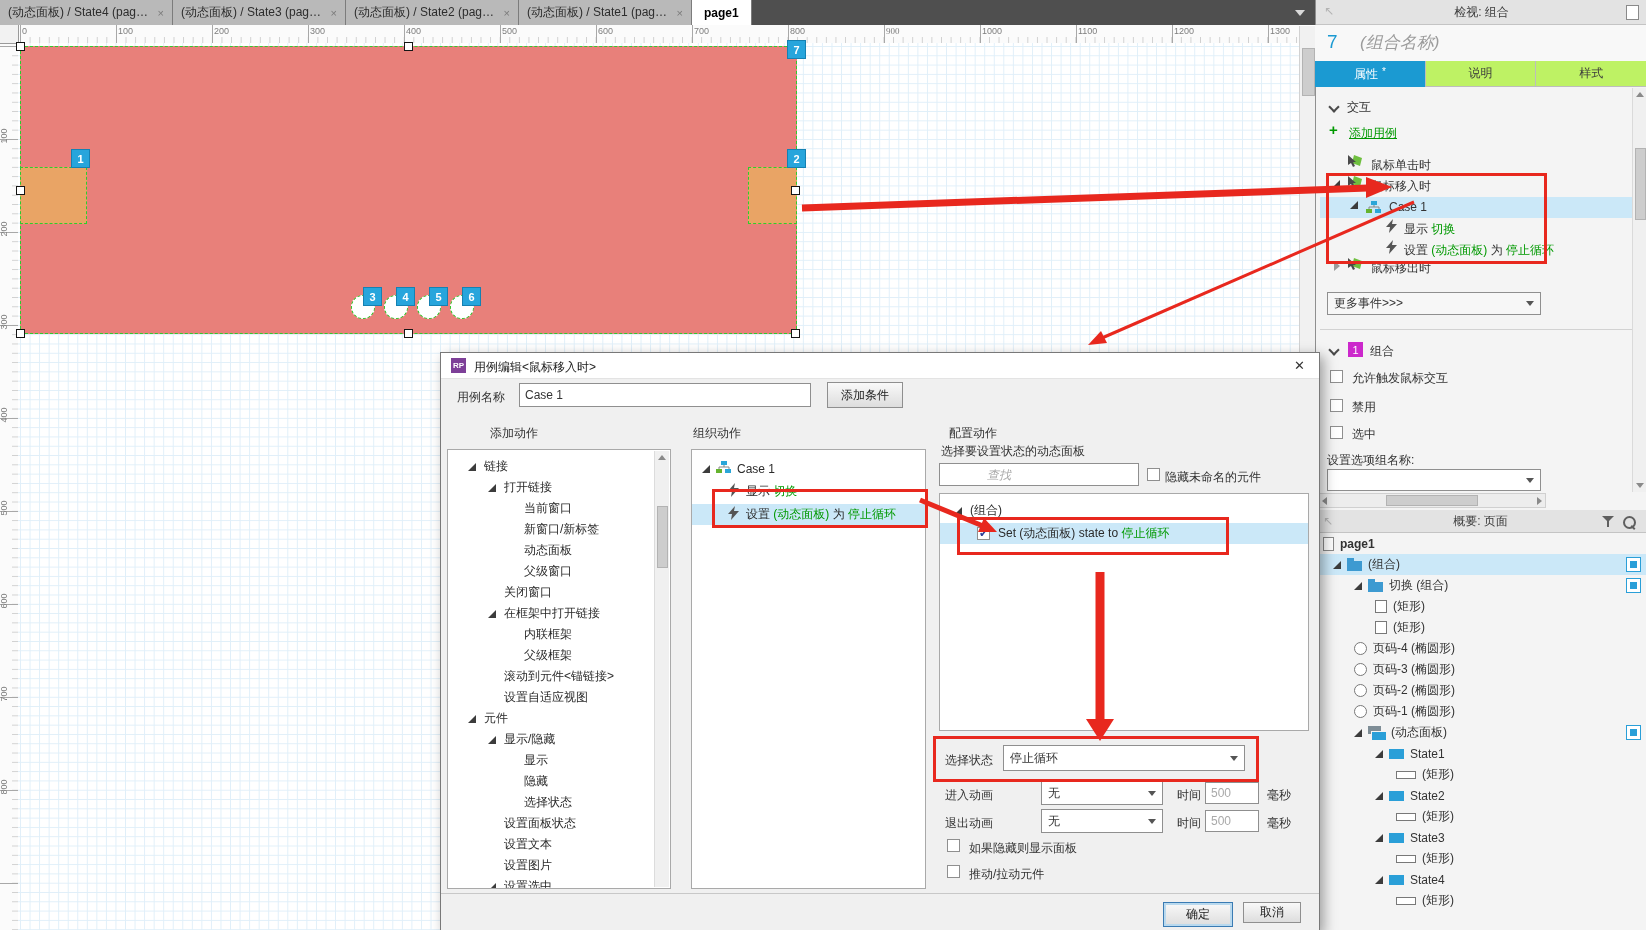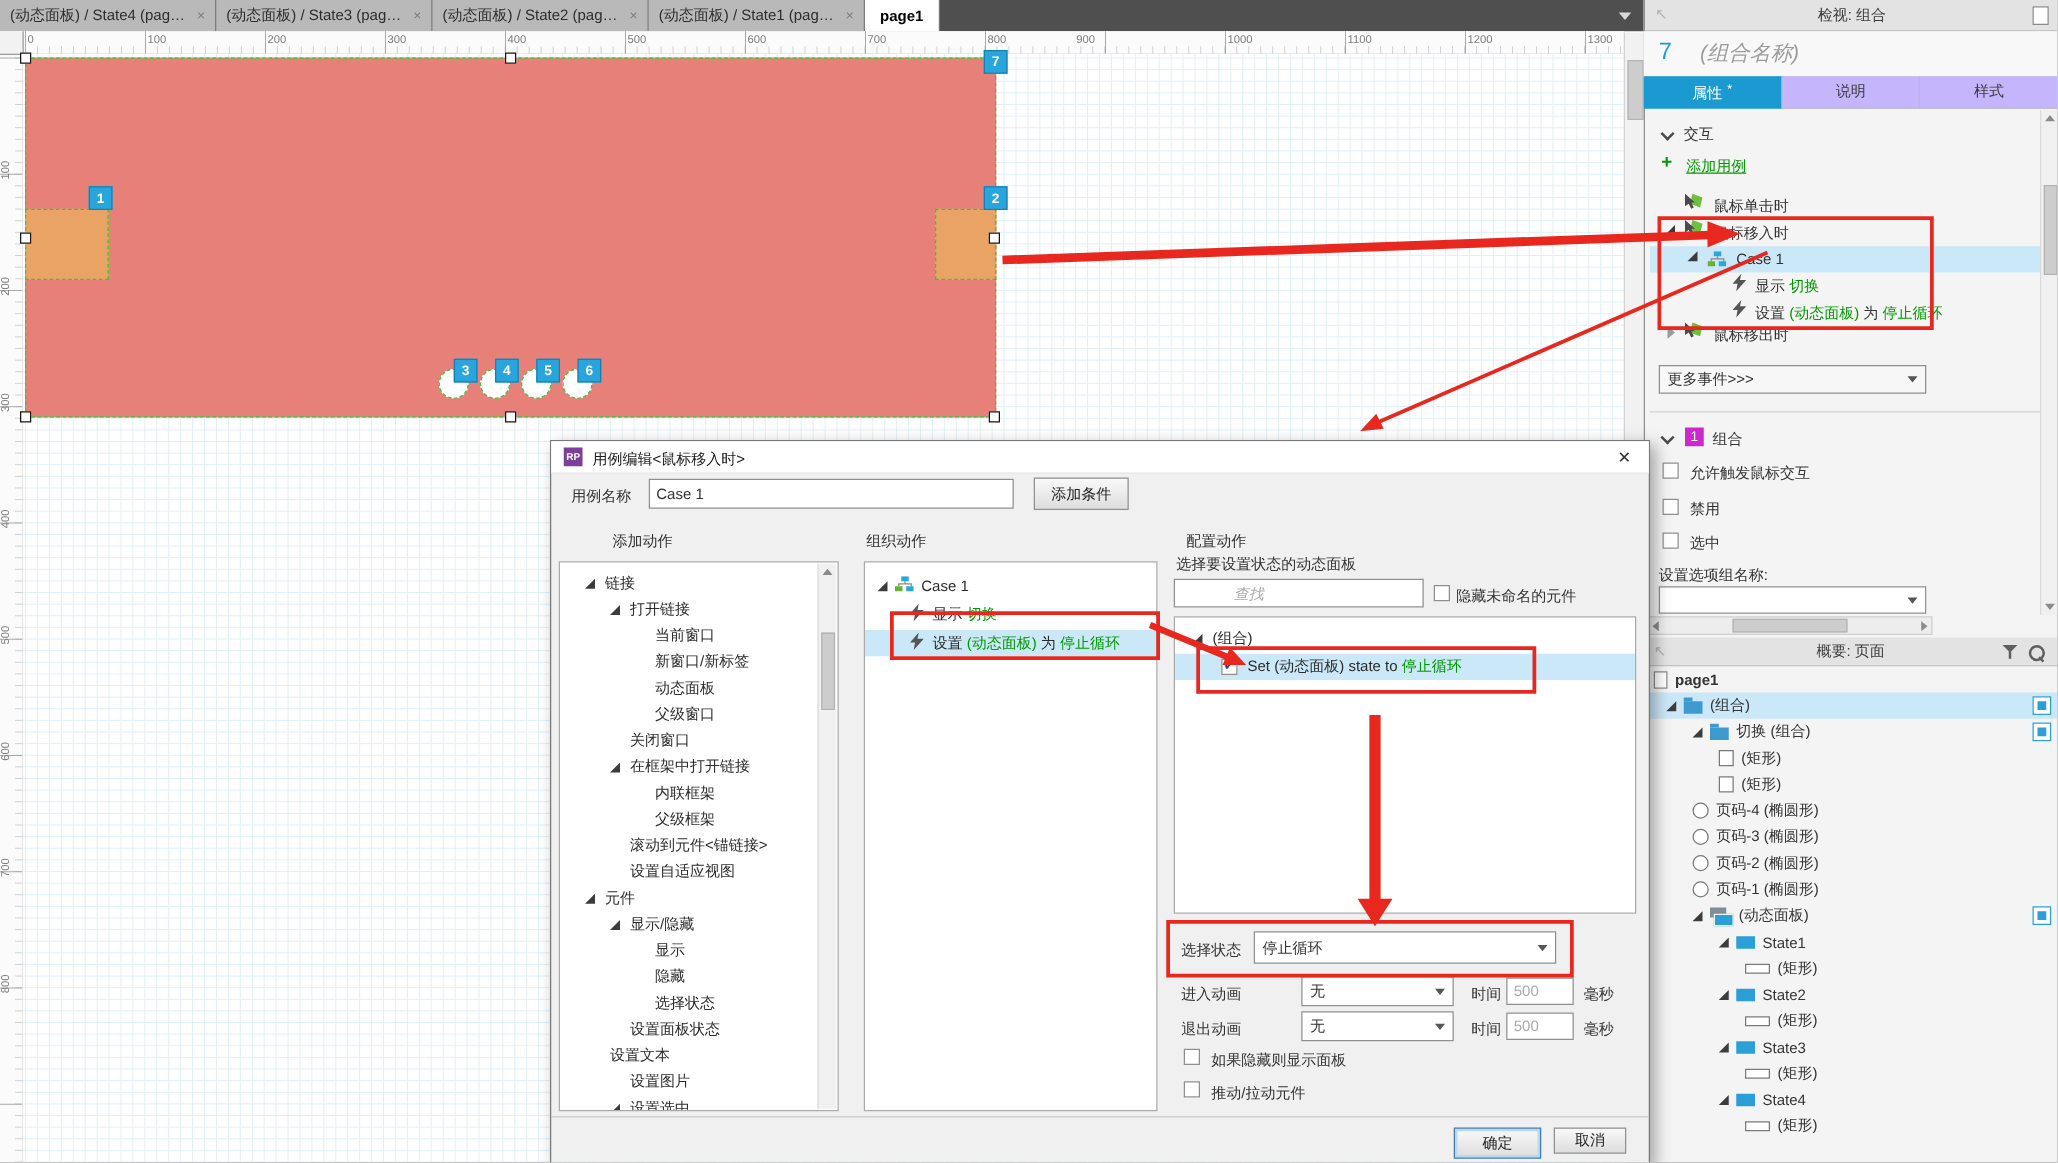--- a/index.html
+++ b/index.html
@@ -34,21 +34,21 @@
   .vthumb{position:absolute;left:2px;width:11px;background:#cdcdcd;border:1px solid #b3b3b3;}
   
   .panel{left:1315px;top:0;width:331px;height:930px;background:#f4f4f4;border-left:1px solid #8f8f8f;}
   .phead{position:absolute;left:0;width:331px;height:24px;background:#e3e3e3;border-bottom:1px solid #c4c4c4;
          display:flex;align-items:center;justify-content:center;font-size:12px;color:#3c3c3c;}
   .icon-back{position:absolute;left:8px;top:4px;color:#b3b3b3;font-size:12px;}
   .icon-back::before{content:"↖";}
   .page-glyph{position:absolute;right:8px;top:5px;width:11px;height:13px;background:#fff;border:1px solid #8a8a8a;}
   .namebar{left:1315px;top:25px;width:331px;height:36px;background:#f8f8f8;border-bottom:1px solid #d5d5d5;}
   .ptabs{left:1315px;top:61px;width:331px;height:26px;display:flex;}
-  .ptab{flex:1;display:flex;align-items:center;justify-content:center;background:#c4b5fd;border-right:1px solid #bdbdbd;
+  .ptab{flex:1;display:flex;align-items:center;justify-content:center;background:#bef264;border-right:1px solid #bdbdbd;
         border-bottom:1px solid #bdbdbd;color:#3c3c3c;}
   .ptab.active{background:#1b9ad2;color:#fff;border-bottom:none;}
   .chev{display:inline-block;width:6px;height:6px;border-right:2px solid #4a4a4a;border-bottom:2px solid #4a4a4a;transform:rotate(45deg);}
   .tri-se{width:0;height:0;border-bottom:8px solid #3c3c3c;border-left:8px solid transparent;}
   .tri-right{width:0;height:0;border-top:5px solid transparent;border-bottom:5px solid transparent;border-left:6px solid #9a9a9a;}
   .tri-down-s{width:0;height:0;border-left:4px solid transparent;border-right:4px solid transparent;border-top:5px solid #555;}
   .tri-up-s{width:0;height:0;border-left:4px solid transparent;border-right:4px solid transparent;border-bottom:5px solid #8a8a8a;}
   .tri-left-s{width:0;height:0;border-top:4px solid transparent;border-bottom:4px solid transparent;border-right:5px solid #8a8a8a;}
   .tri-right-s{width:0;height:0;border-top:4px solid transparent;border-bottom:4px solid transparent;border-left:5px solid #8a8a8a;}
   .grn{color:#009900;}
@@ -136,21 +136,21 @@
   <div class="abs ruler-h" id="rulerH">
       <span class="hnum" style="left: 22px;">0</span>
       <span class="hnum" style="left: 118px;">100</span>
       <span class="hnum" style="left: 214px;">200</span>
       <span class="hnum" style="left: 310px;">300</span>
       <span class="hnum" style="left: 406px;">400</span>
       <span class="hnum" style="left: 502px;">500</span>
       <span class="hnum" style="left: 598px;">600</span>
       <span class="hnum" style="left: 694px;">700</span>
       <span class="hnum" style="left: 790px;">800</span>
-      <span class="hnum" style="left: 861px;">900</span>
+      <span class="hnum" style="left: 886px; font-family: Liberation Serif, serif;">900</span>
       <span class="hnum" style="left: 982px;">1000</span>
       <span class="hnum" style="left: 1078px;">1100</span>
       <span class="hnum" style="left: 1174px;">1200</span>
       <span class="hnum" style="left: 1270px;">1300</span>
     </div>
   <div class="abs ruler-v" id="rulerV">
       <span class="vnum" style="top: 88px;">100</span>
       <span class="vnum" style="top: 181px;">200</span>
       <span class="vnum" style="top: 274px;">300</span>
       <span class="vnum" style="top: 367px;">400</span>
@@ -472,21 +472,21 @@
           <div class="arow">
             <span style="margin-left: 76px;">隐藏</span>
           </div>
           <div class="arow">
             <span style="margin-left: 76px;">选择状态</span>
           </div>
           <div class="arow">
             <span style="margin-left: 56px;">设置面板状态</span>
           </div>
           <div class="arow">
-            <span style="margin-left: 40px;">设置文本</span>
+            <span style="margin-left: 56px;">设置文本</span>
           </div>
           <div class="arow">
             <span style="margin-left: 56px;">设置图片</span>
           </div>
           <div class="arow">
             <span class="tri-se" style="margin-left: 40px;"></span>
             <span style="margin-left: 8px;">设置选中</span>
           </div>
         </div>
       <div class="lscroll">

